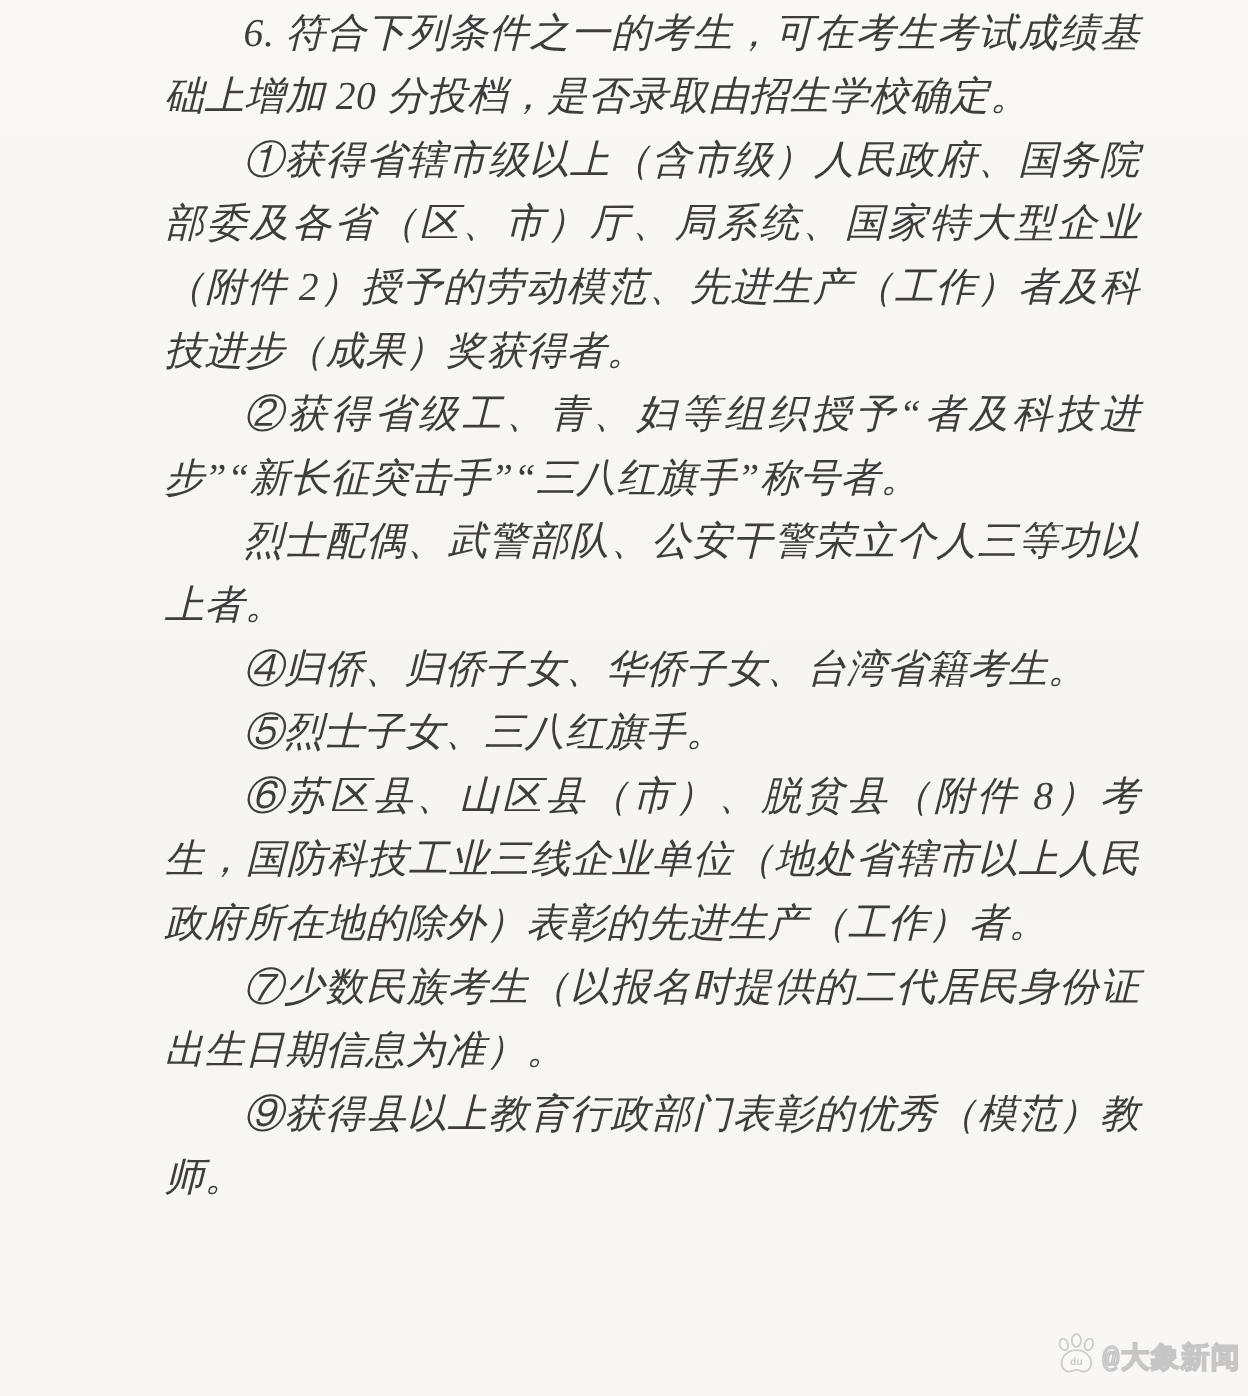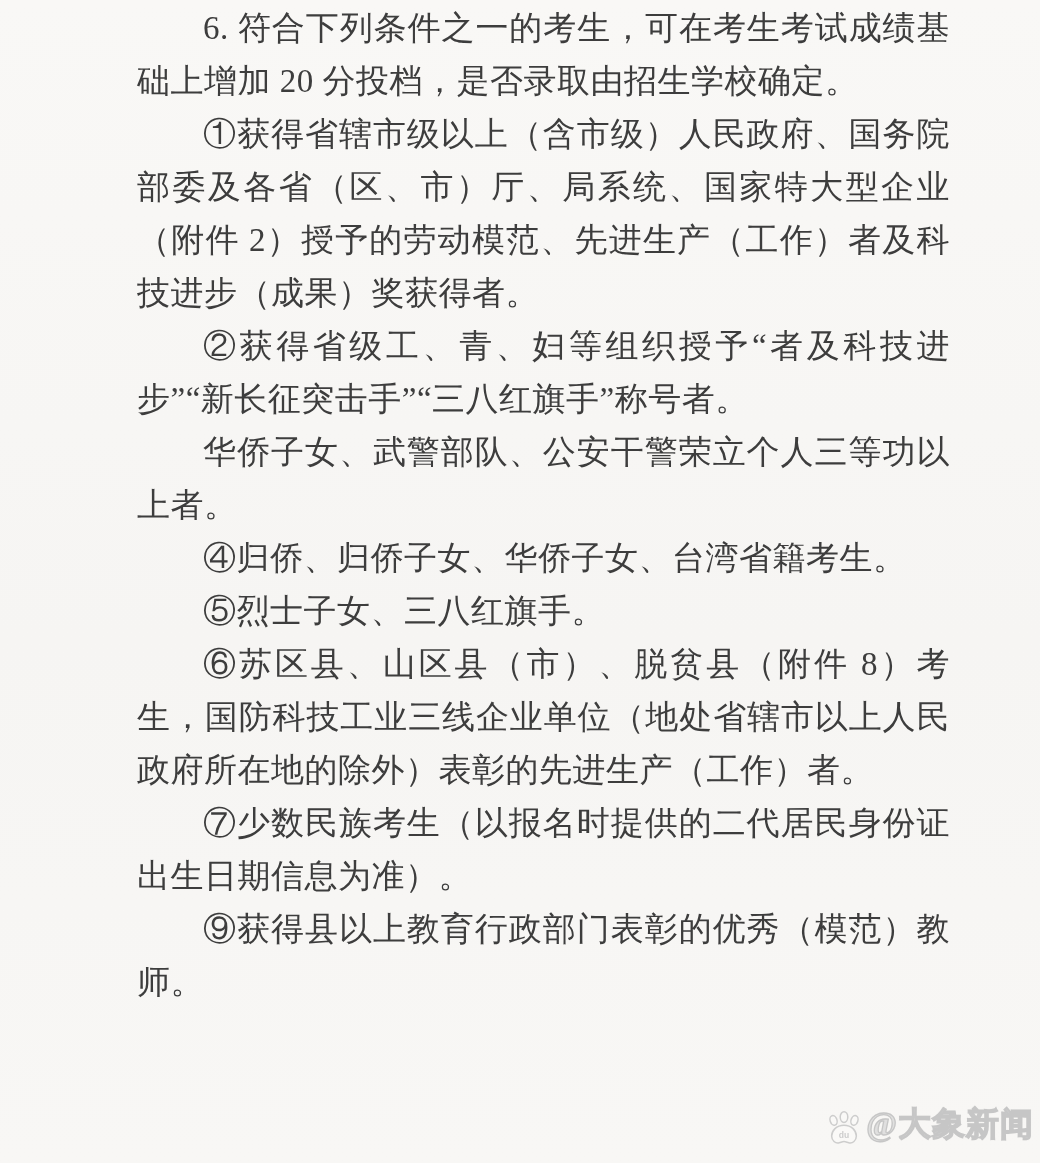--- a/index.html
+++ b/index.html
@@ -26,55 +26,56 @@
     font-family: "Liberation Serif", "DejaVu Serif", serif;
     font-size: 33px;
     line-height: 53px;
     color: #3d3d3d;
     text-align: justify;
     letter-spacing: 0.5px;
   }
   .text-body p {
     margin: 0;
     text-indent: 2em;
+    font-style: italic;
   }
   .watermark {
     position: absolute;
     right: 6px;
     bottom: 16px;
     display: flex;
     align-items: flex-end;
     gap: 3px;
     pointer-events: none;
   }
   .paw-svg {
     width: 38px;
     height: 38px;
     opacity: 0.85;
   }
   .wm-text {
-    font-family: Liberation Serif, serif;
-    font-size: 33px;
+    font-family: Liberation Mono, monospace;
+    font-size: 24px;
     font-weight: bold;
     letter-spacing: 1px;
     color: rgba(255, 255, 255, 0.25);
     -webkit-text-stroke: 1.3px #c6c6c6;
     text-shadow: 0 0 1px rgba(180,180,180,0.5);
   }
 </style>
 </head>
 <body>
 
 <div class="page">
 
   <div class="text-body">
     <p>6. 符合下列条件之一的考生，可在考生考试成绩基础上增加 20 分投档，是否录取由招生学校确定。</p>
     <p>①获得省辖市级以上（含市级）人民政府、国务院部委及各省（区、市）厅、局系统、国家特大型企业（附件 2）授予的劳动模范、先进生产（工作）者及科技进步（成果）奖获得者。</p>
     <p>②获得省级工、青、妇等组织授予“者及科技进步”“新长征突击手”“三八红旗手”称号者。</p>
-    <p>华侨子女、武警部队、公安干警荣立个人三等功以上者。</p>
+    <p>烈士配偶、武警部队、公安干警荣立个人三等功以上者。</p>
     <p>④归侨、归侨子女、华侨子女、台湾省籍考生。</p>
     <p>⑤烈士子女、三八红旗手。</p>
     <p>⑥苏区县、山区县（市）、脱贫县（附件 8）考生，国防科技工业三线企业单位（地处省辖市以上人民政府所在地的除外）表彰的先进生产（工作）者。</p>
     <p>⑦少数民族考生（以报名时提供的二代居民身份证出生日期信息为准）。</p>
     <p>⑨获得县以上教育行政部门表彰的优秀（模范）教师。</p>
 
   </div>
 
   <div class="watermark">
     <svg class="paw-svg" viewBox="0 0 40 40" xmlns="http://www.w3.org/2000/svg">

